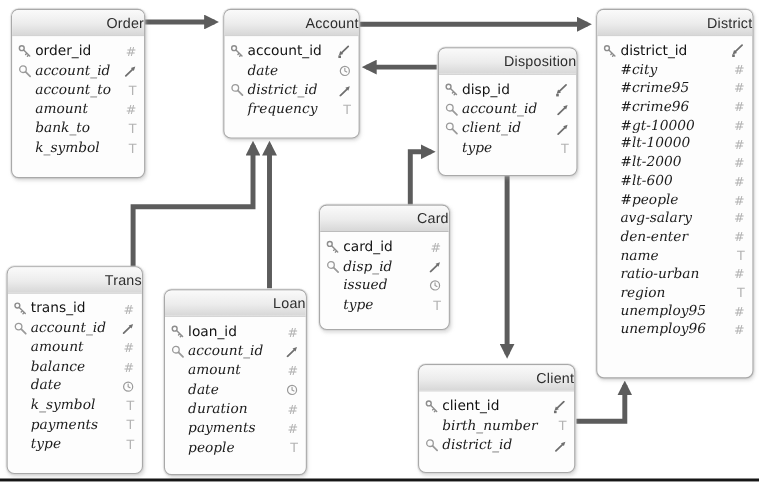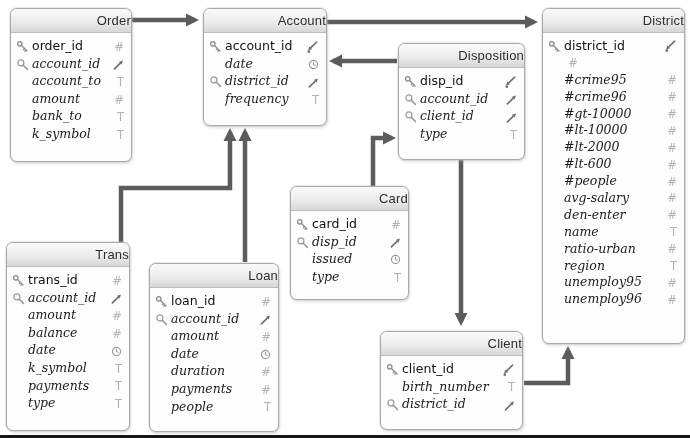--- a/index.html
+++ b/index.html
@@ -197,20 +197,21 @@
           <span class="ricon">
             <svg width="12" height="12" viewBox="0 0 12 12">
               <path d="M9.6 1.1 L3.7 6.8" stroke="#6f6f6f" stroke-width="1.6" stroke-linecap="round"></path>
               <path d="M1 9.5 L2.35 5.47 L5.03 8.15 Z" fill="#6f6f6f"></path>
               <rect x="0.6" y="9.4" width="2.4" height="2.4" fill="#6f6f6f"></rect>
             </svg>
           </span>
         </div>
         <div class="row">
           <span class="licon"></span>
+          <span class="fname">#city</span>
           <span class="ricon">#</span>
         </div>
         <div class="row">
           <span class="licon"></span>
           <span class="fname">#crime95</span>
           <span class="ricon">#</span>
         </div>
         <div class="row">
           <span class="licon"></span>
           <span class="fname">#crime96</span>

